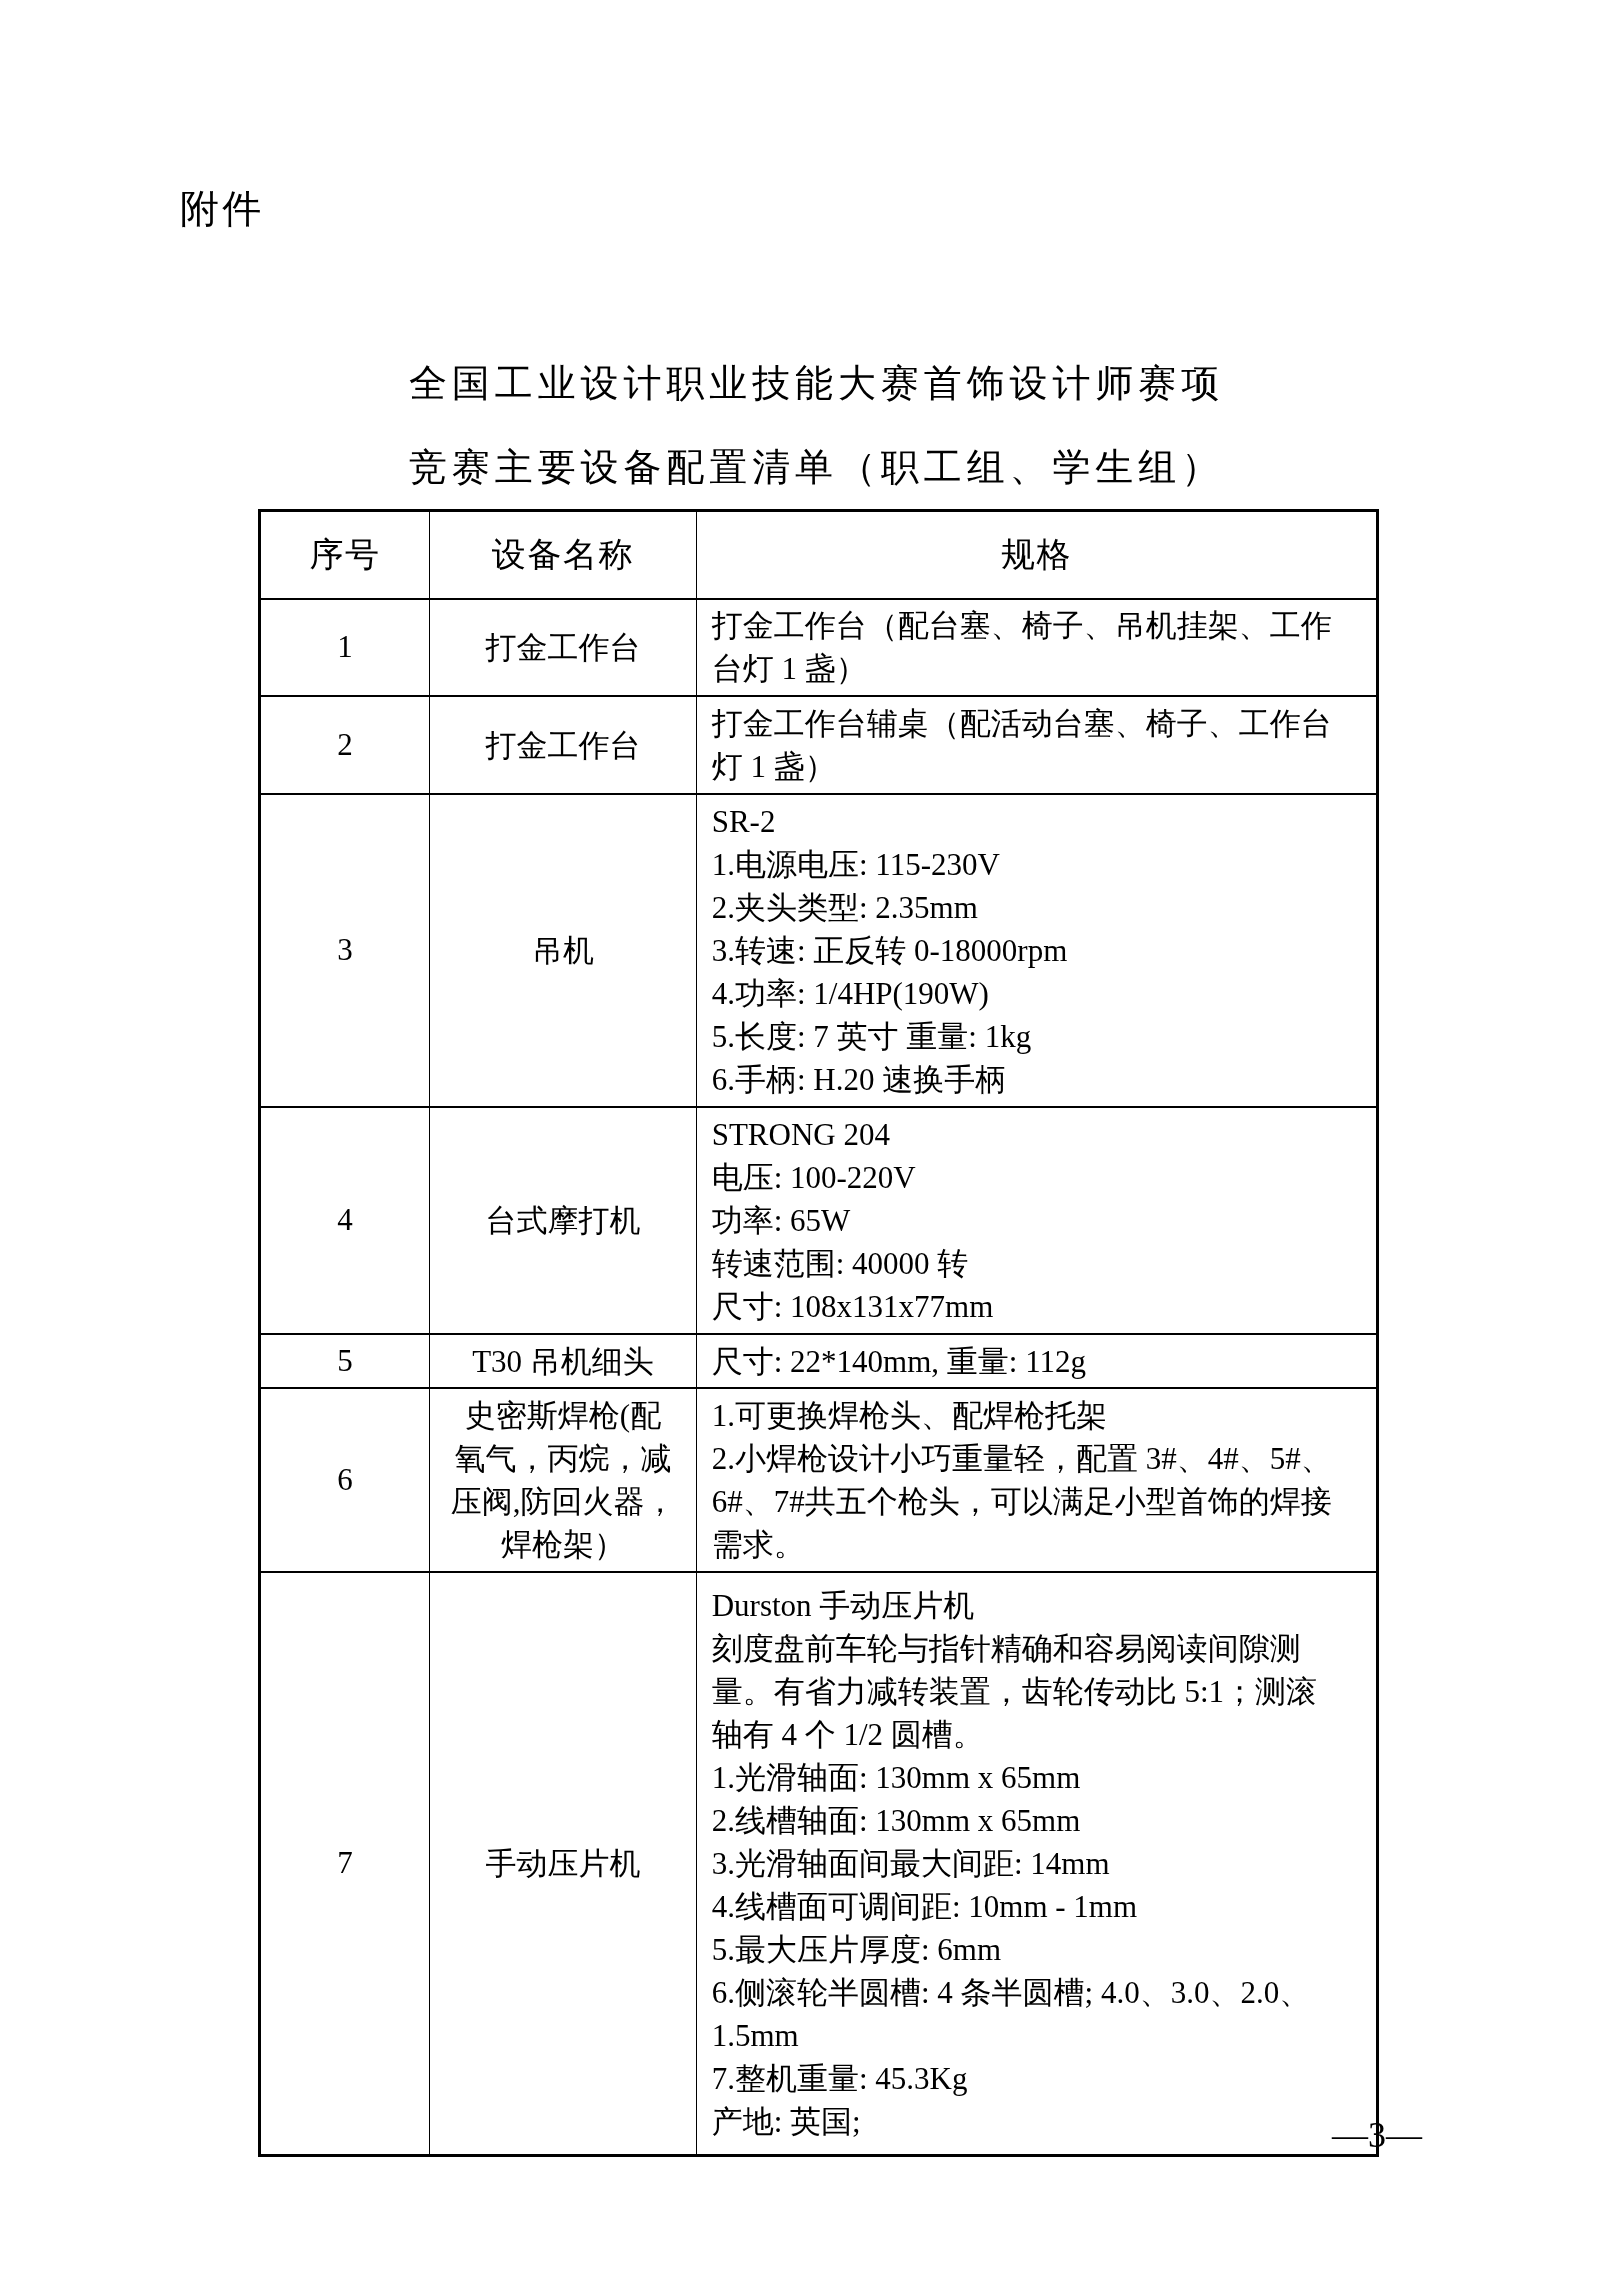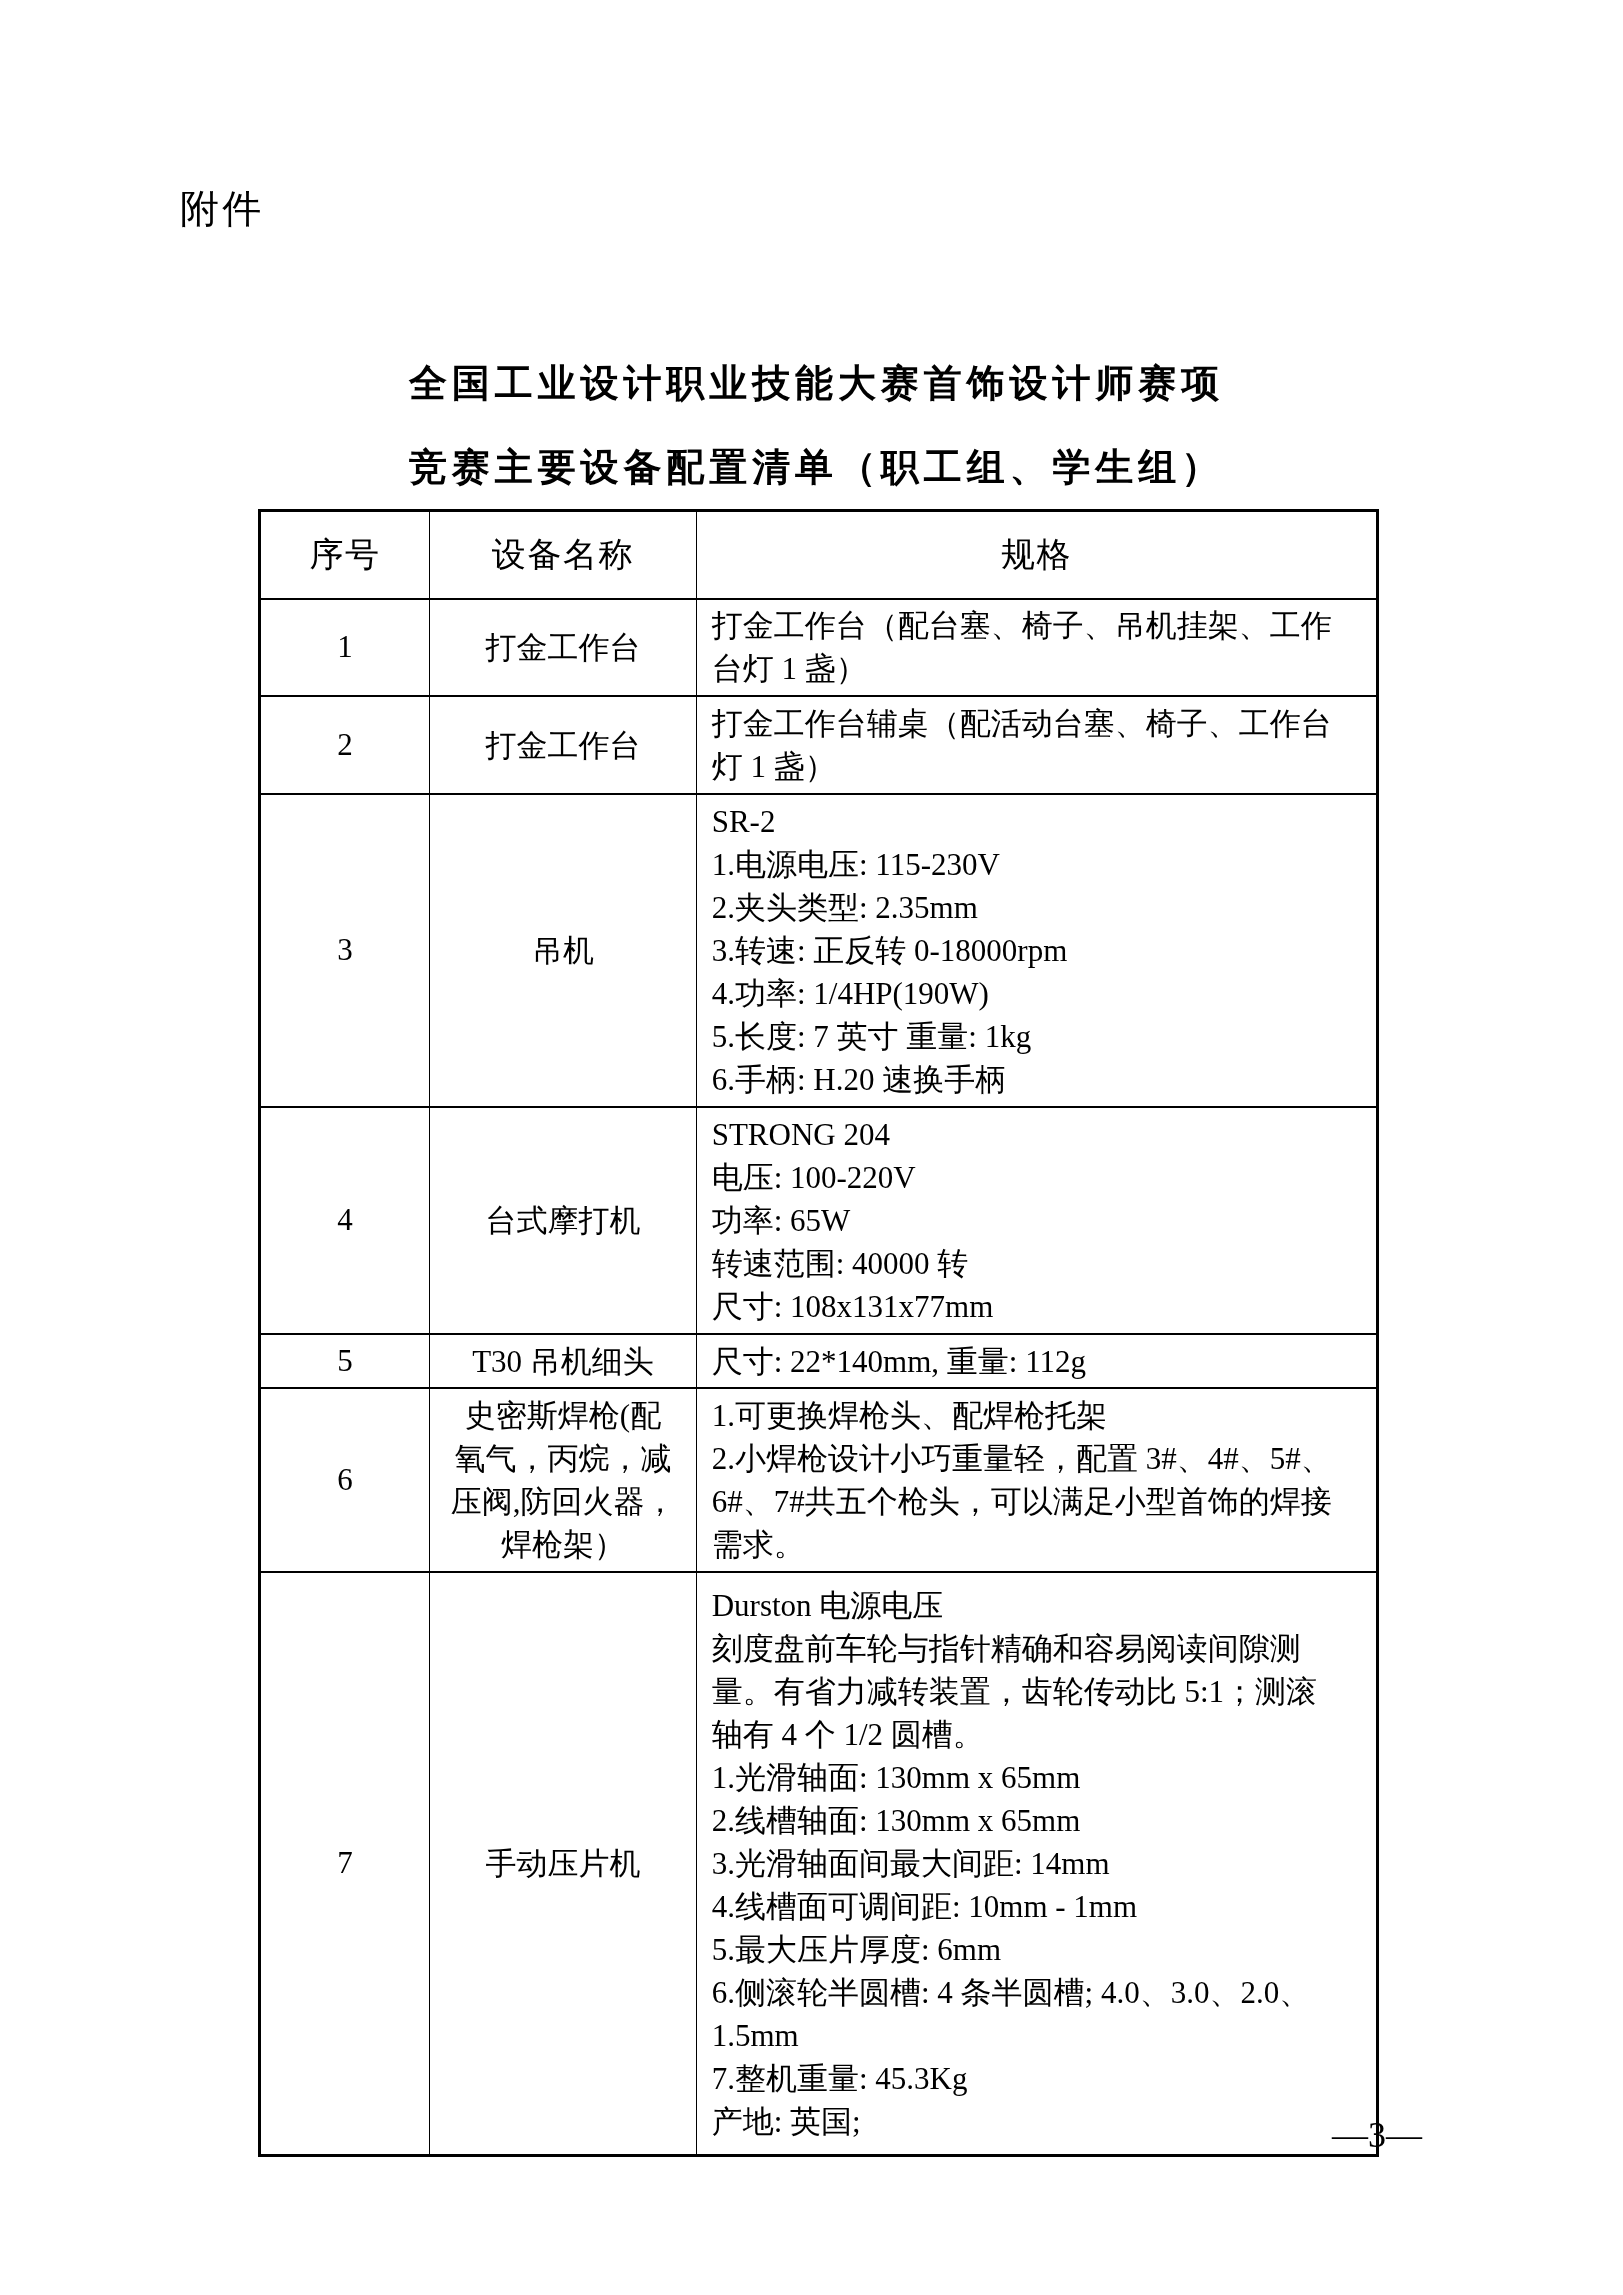--- a/index.html
+++ b/index.html
@@ -10,21 +10,21 @@
     background:#ffffff; color:#000000;
     font-family:"Liberation Serif","DejaVu Serif",serif;
     overflow:hidden;
   }
   .attachment {
     position:absolute; left:180px; top:182px;
     font-size:39px; letter-spacing:3.3px;
   }
   .title-line {
     position:absolute; left:258px; width:1117px;
-    text-align:center; font-weight:bold;
+    text-align:center; font-weight:normal;
     font-size:38px; letter-spacing:4.9px; white-space:nowrap;
   }
   .title-line.l1 { top:358px; }
   .title-line.l2 { top:442px; }
   .doc-table {
     position:absolute; left:258px; top:509px;
     width:1117px;
     border-collapse:collapse;
     table-layout:fixed;
     border:3.3px solid #000;
@@ -148,21 +148,21 @@
             <div class="line">6#、7#共五个枪头，可以满足小型首饰的焊接</div>
             <div class="line">需求。</div>
           </td>
     </tr>
     <tr class="row-h6">
       <td class="no-cell">7</td>
       <td class="name-cell">
             <div class="line">手动压片机</div>
           </td>
       <td class="spec-cell">
-            <div class="line">Durston 电源电压</div>
+            <div class="line">Durston 手动压片机</div>
             <div class="line">刻度盘前车轮与指针精确和容易阅读间隙测</div>
             <div class="line">量。有省力减转装置，齿轮传动比 5:1；测滚</div>
             <div class="line">轴有 4 个 1/2 圆槽。</div>
             <div class="line">1.光滑轴面: 130mm x 65mm</div>
             <div class="line">2.线槽轴面: 130mm x 65mm</div>
             <div class="line">3.光滑轴面间最大间距: 14mm</div>
             <div class="line">4.线槽面可调间距: 10mm - 1mm</div>
             <div class="line">5.最大压片厚度: 6mm</div>
             <div class="line">6.侧滚轮半圆槽: 4 条半圆槽; 4.0、3.0、2.0、</div>
             <div class="line">1.5mm</div>

